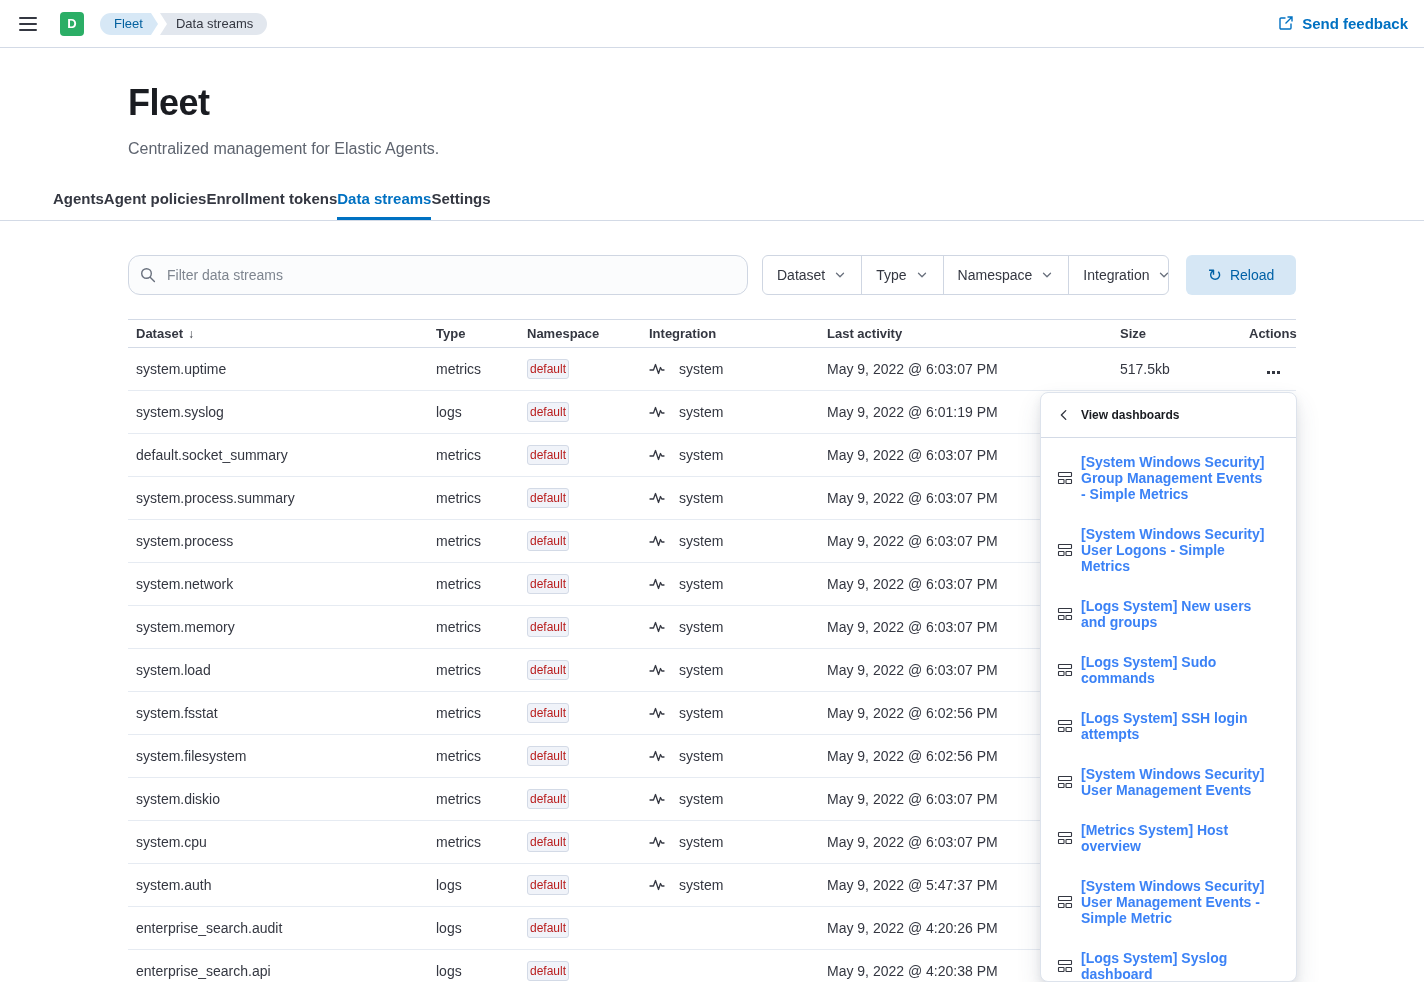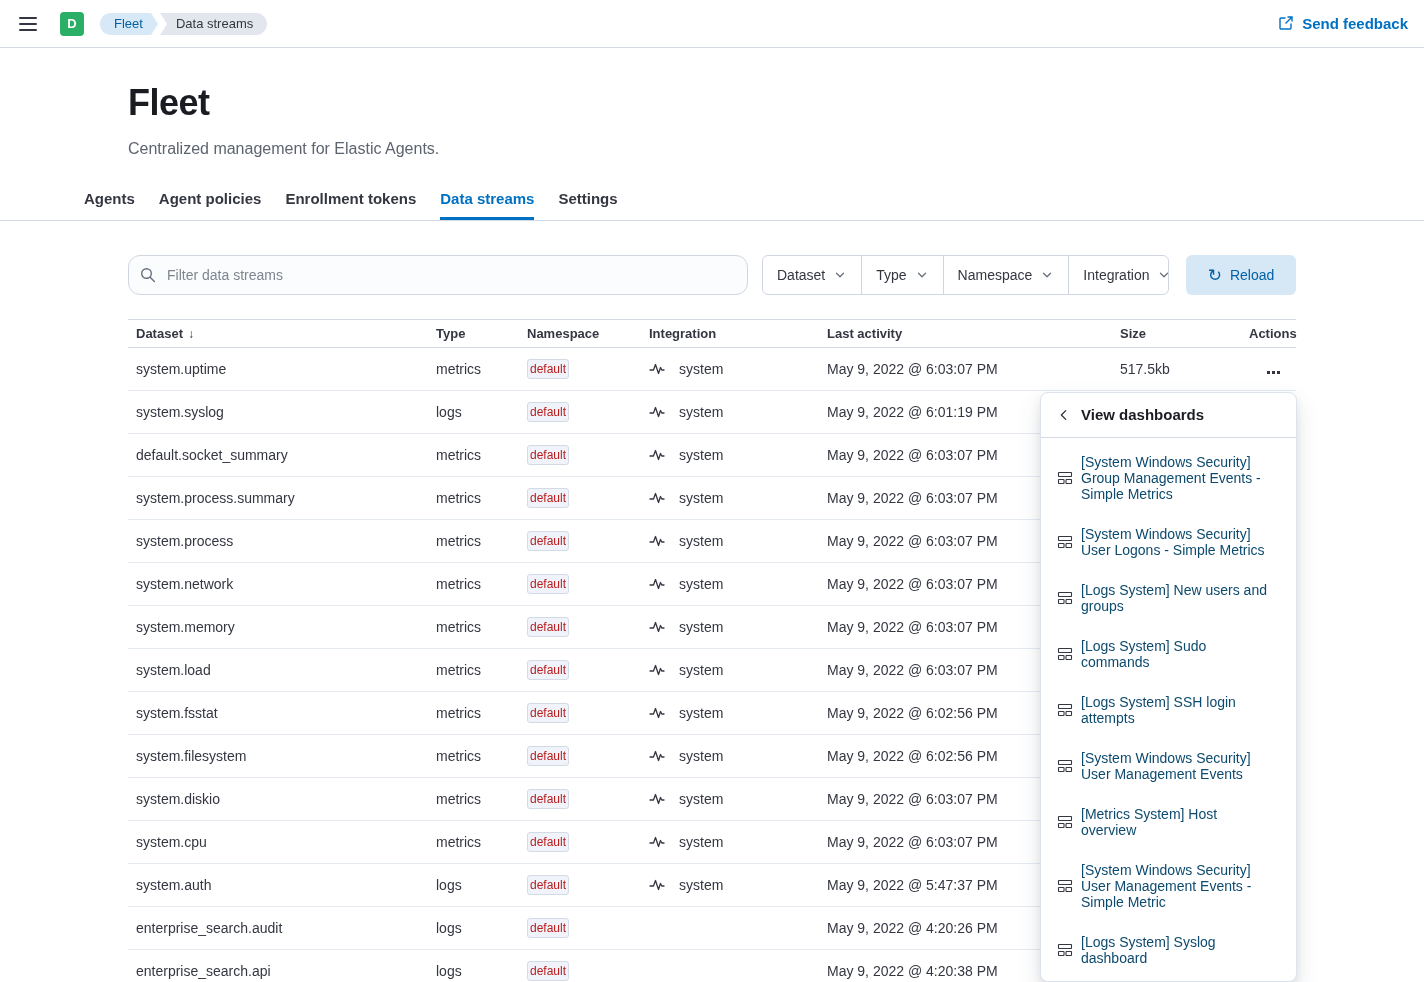--- a/index.html
+++ b/index.html
@@ -33,21 +33,21 @@
     border-top: 11px solid transparent; border-bottom: 11px solid transparent; border-left: 7px solid #fff; }
   .header-spacer { flex: 1; }
   .feedback-link { display: flex; align-items: flex-start; gap: 8px; color: #0071c2;
     font-size: 15px; font-weight: 600; text-decoration: none; cursor: pointer; }
 
   
   .page-head { padding: 34px 128px 0; }
   .page-title { font-size: 36px; font-weight: 700; color: #1a1c21; letter-spacing: -0.5px; }
   .page-subtitle { margin-top: 16px; font-size: 16px; color: #5e646f; }
   .tabs-rule { border-bottom: 1px solid #d3dae6; margin-top: 26px; }
-  .tabs { display: flex; gap: 24px; padding: 0 84px; }
+  .tabs { display: flex; padding: 0 53px; }
   .tab { font-size: 15px; font-weight: 600; color: #343741; padding: 6px 0 13px; cursor: pointer; }
   .tab.active { color: #0071c2; padding-bottom: 10px; border-bottom: 3px solid #0071c2; }
 
   
   .content { padding: 34px 128px 0; }
   .toolbar { display: flex; align-items: center; }
   .searchbox { position: relative; width: 620px; height: 40px; flex-shrink: 0; }
   .searchbox input { width: 100%; height: 40px; border: 1px solid #cfd6e2; border-radius: 12px;
     padding: 0 12px 0 38px; font-size: 14px; color: #343741; background: #fbfcfd; outline: none;
     font-family: inherit; }
@@ -81,26 +81,26 @@
   .sort-ic { font-size: 12px; margin-left: 5px; font-weight: 400; }
 
   
   .popover { position: absolute; left: 1040px; top: 392px; width: 257px; height: 590px;
     background: #fff; border: 1px solid #dde3ec; border-radius: 8px;
     box-shadow: 0 12px 24px rgba(65,78,101,.14), 0 4px 8px rgba(65,78,101,.10);
     z-index: 10; overflow: hidden; }
   .pop-header { display: flex; align-items: center; gap: 10px; padding: 12px 16px;
     border-bottom: 1px solid #d3dae6; height: 45px; }
   .back-btn { background: none; border: none; cursor: pointer; padding: 0; display: flex; align-items: center; }
-  .pop-title { font-size: 15px; font-weight: 700; color: #1a1c21; line-height: 20px; }
+  .pop-title { font-size: 12px; font-weight: 700; color: #1a1c21; line-height: 20px; }
   .pop-list { padding: 8px 4px; }
   .dash-item { display: flex; align-items: center; gap: 8px; padding: 8px 12px; margin-bottom: 8px;
     border-radius: 4px; cursor: pointer; }
   .dash-item svg { flex-shrink: 0; }
-  .dash-label { font-size: 14px; line-height: 16px; color: #0c4a6e; max-width: 186px; }
+  .dash-label { font-size: 14px; line-height: 16px; color: #3b82f6; max-width: 186px; font-weight: bold; }
 </style>
 </head>
 <body>
 
 <header class="top-header">
   <button class="menu-btn">
     <span></span>
       <span></span>
       <span></span>
   </button>

